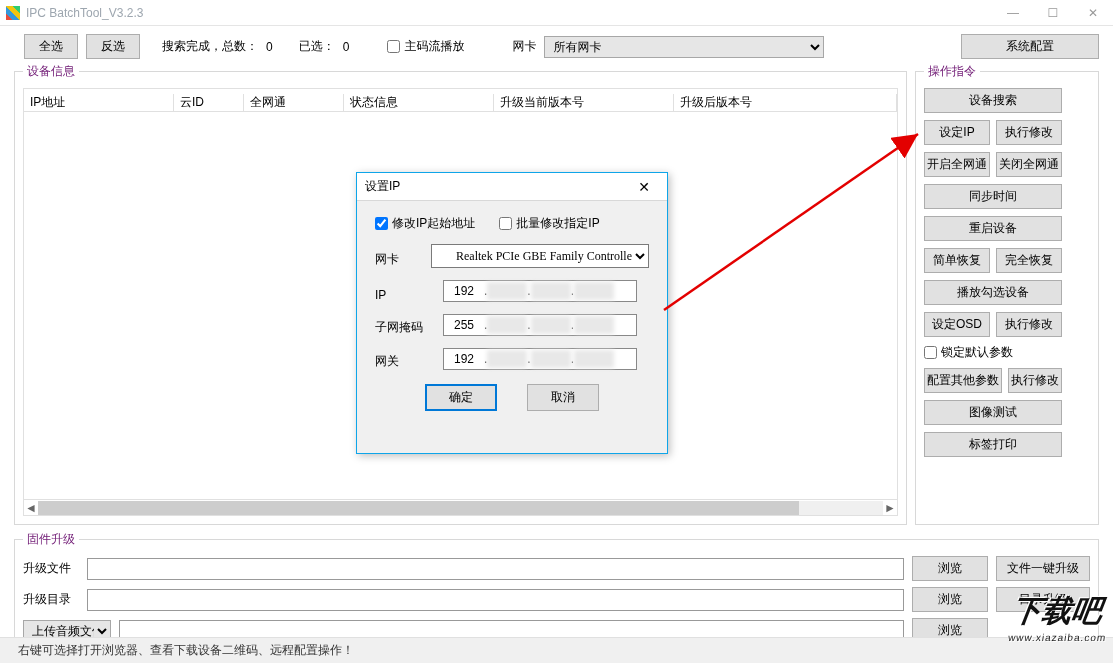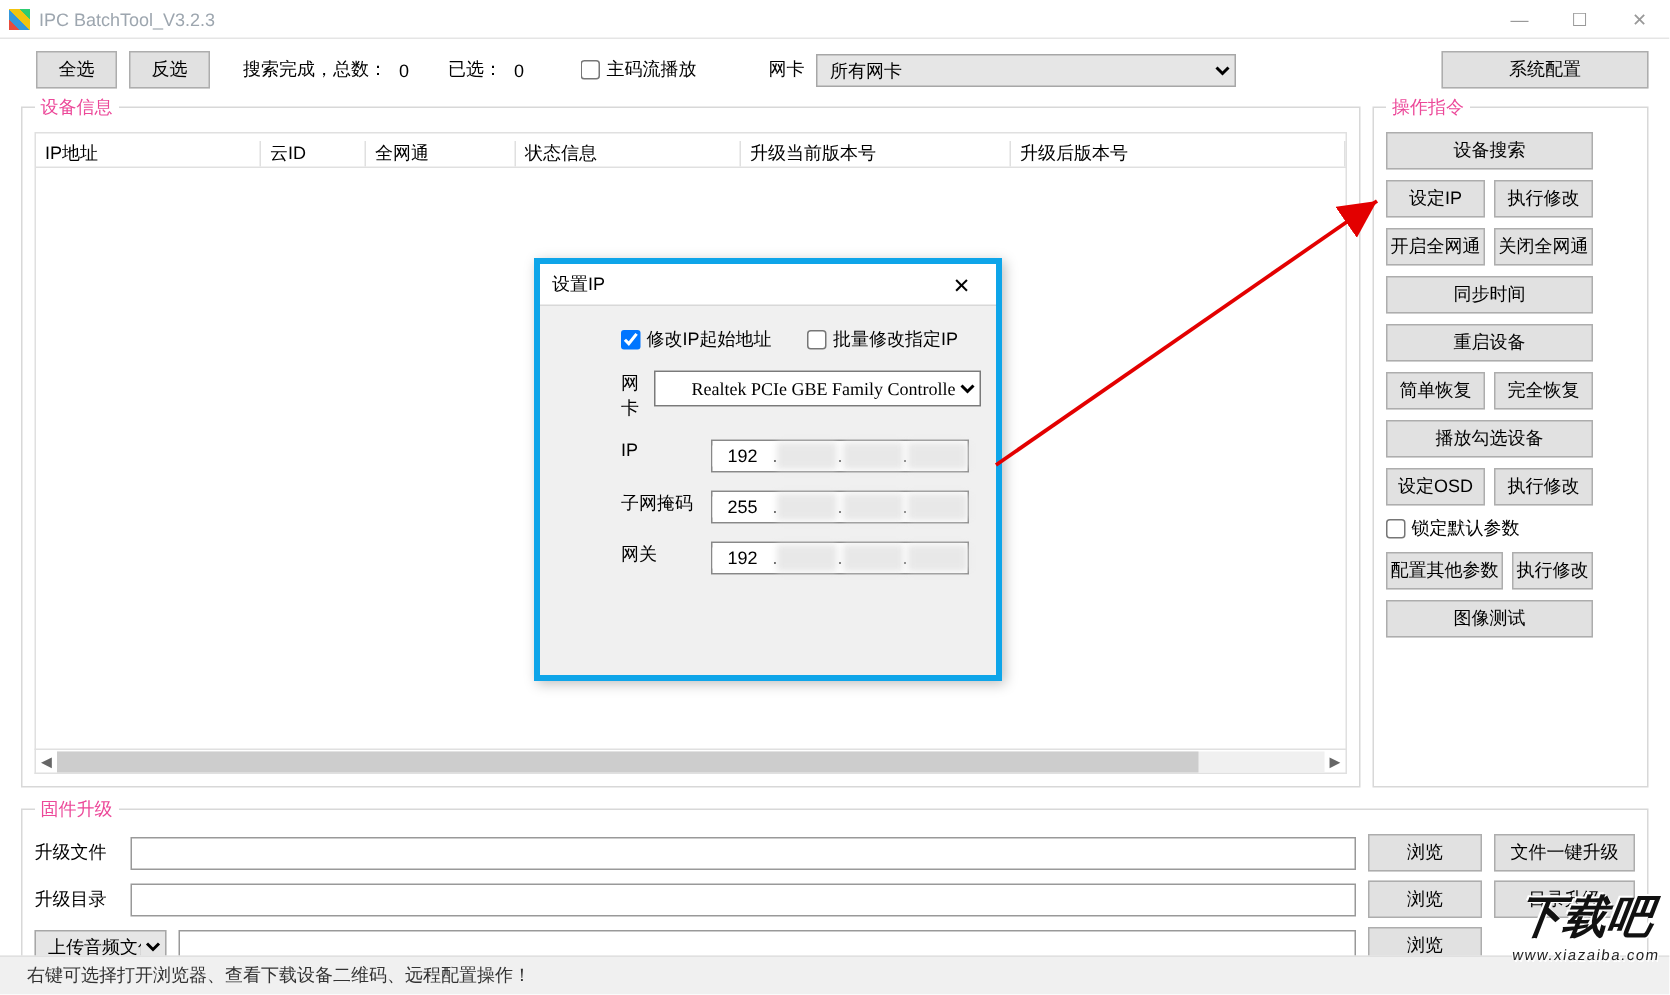--- a/index.html
+++ b/index.html
@@ -69,21 +69,21 @@
   gap: 8px;
   padding: 0 14px;
 }
 
 fieldset {
   border: 1px solid #d8d8d8;
   padding: 8px;
   margin: 0;
   font-size: 12px;
 }
-fieldset > legend { padding: 0 4px; color: #ec4899; }
+fieldset > legend { padding: 0 4px; color: #701a75; }
 
 .device-info {
   flex: 1;
   position: relative;
 }
 .table-head {
   display: flex;
   background: #fff;
   border: 1px solid #e0e0e0;
   height: 24px;
@@ -159,37 +159,37 @@
   position: absolute;
   left: 356px; top: 172px;
   width: 312px; height: 282px;
   box-shadow: 2px 2px 8px rgba(0,0,0,0.25);
 }
 .dialog {
   position: absolute;
   left: 356px; top: 172px;
   width: 312px; height: 282px;
   background: #f0f0f0;
-  border: 4px solid #0ea5e9;
+  border: 1px solid #0ea5e9;
 }
 .dlg-title {
   height: 28px;
   display: flex; align-items: center;
   padding: 0 8px;
   border-bottom: 1px solid #d8d8d8;
   background: #fff;
 }
 .dlg-title .t { flex: 1; }
 .dlg-close {
   width: 30px; height: 22px;
   display: flex; align-items: center; justify-content: center;
   font-size: 14px;
 }
 .dlg-body { padding: 14px 18px; }
-.dlg-body .row { display: flex; align-items: flex-start; margin-bottom: 12px; gap: 10px; margin-left: 36px; }
+.dlg-body .row { display: flex; align-items: flex-end; margin-bottom: 12px; gap: 10px; }
 .dlg-body .row label.lab { width: 58px; }
 .dlg-select {
   flex: 1; height: 24px; border: 1px solid #7a7a7a; background: #fff;
   font-family: Liberation Serif, serif; font-size: 12px; padding-left: 20px;
 }
 .ip-box {
   display: flex; align-items: center; gap: 0;
   border: 1px solid #888; background: #fff; height: 22px; width: 194px;
 }
 .ip-box input {
@@ -303,20 +303,21 @@
       </div>
       <span class="checkbox-wrap">
         <input type="checkbox" style="">
         <span>锁定默认参数</span>
       </span>
       <div class="ops-row">
         <button class="btn btn-half" style="width:78px">配置其他参数</button>
         <button class="btn btn-half" style="width:54px">执行修改</button>
       </div>
       <button class="btn btn-wide">图像测试</button>
+      <button class="btn btn-wide">标签打印</button>
     </div>
   </fieldset>
 </div>
 
 <fieldset class="firmware">
   <legend>固件升级</legend>
   <div class="firm-row">
     <label>升级文件</label>
     <input class="text" style="">
     <button class="btn btn-three">浏览</button>
@@ -394,20 +395,24 @@
       <div class="ip-box">
         <input value="192" style="">
           <span>.</span>
         <div class="blur"></div>
           <span>.</span>
         <div class="blur"></div>
           <span>.</span>
         <div class="blur"></div>
       </div>
     </div>
+    <div class="dlg-btns">
+      <button class="btn primary">确定</button>
+      <button class="btn">取消</button>
+    </div>
   </div>
 </div>
 
 <svg class="arrow-overlay" width="1113" height="663">
   <defs>
     <marker id="ah" markerWidth="12" markerHeight="12" refX="10" refY="5" orient="auto">
       <path d="M0,0 L10,5 L0,10 Z" fill="#e30000"></path>
     </marker>
   </defs>
   <line x1="664" y1="310" x2="918" y2="134" stroke="#e30000" stroke-width="2.5" marker-end="url(#ah)"></line>

